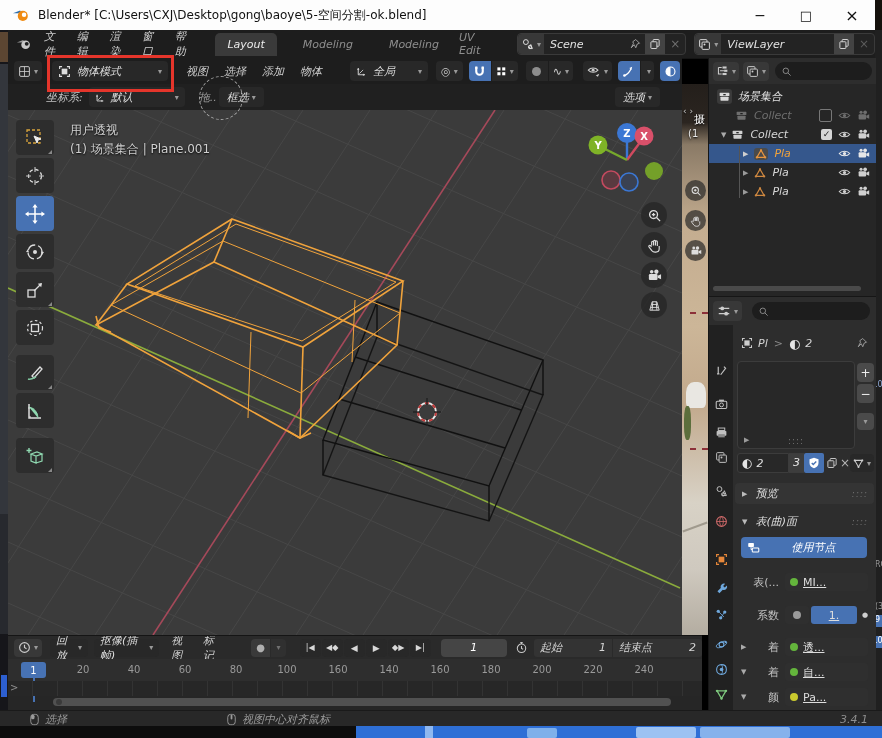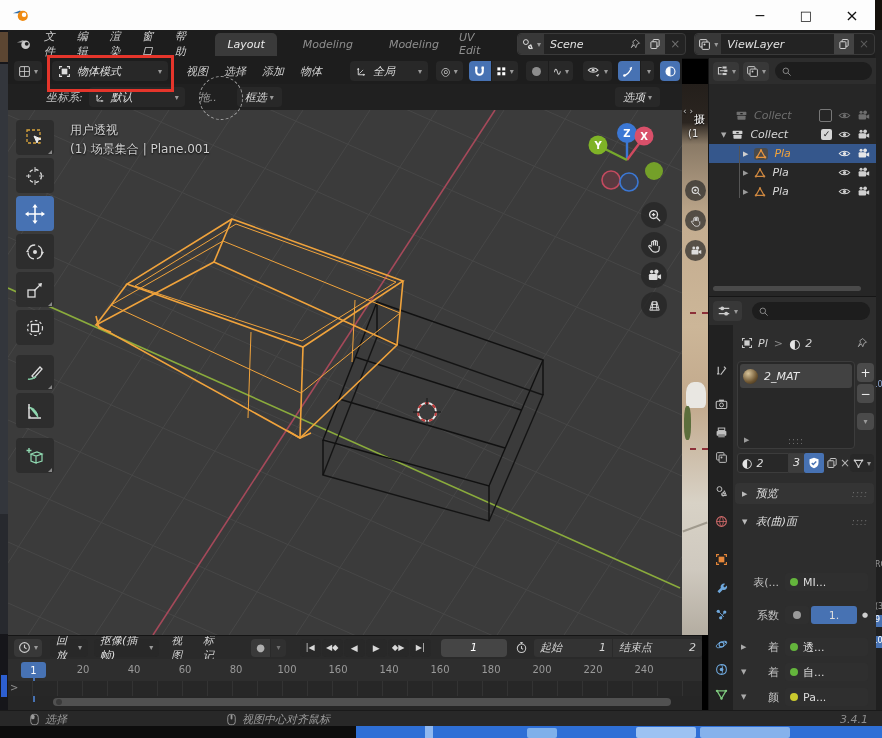--- a/index.html
+++ b/index.html
@@ -10,21 +10,21 @@
   .flex{display:flex;align-items:center;font-style:italic;}
   .chev{font-size:8px;color:#9a9a9a;margin-left:3px;}
   .btn{background:#282828;border-radius:4px;display:flex;align-items:center;justify-content:center;color:#d8d8d8;}
   .menu{color:#cfcfcf;padding:0 6px;cursor:default;}
   .dd{background:#282828;border-radius:4px;display:flex;align-items:center;padding:0 6px;height:20px;color:#dedede;}
   .blue{background:#4772b3!important;color:#fff;}
   .grip{color:#6f6f6f;font-size:9px;letter-spacing:1px;}
   svg{display:block;}
   .ic{display:inline-flex;align-items:center;justify-content:center;}
   .panelrow{position:absolute;left:24px;right:4px;display:flex;align-items:center;}
-  .valbtn{background:#2f2f2f;border-radius:3px;height:18px;display:flex;align-items:center;padding:0 5px;color:#ddd;flex:1;overflow:hidden;white-space:nowrap;}
+  .valbtn{background:#2f2f2f;border-radius:3px;height:18px;display:flex;align-items:center;padding:0 5px;color:#ddd;flex:1;overflow:hidden;white-space:nowrap;text-decoration:underline;}
   .dotg{width:8px;height:8px;border-radius:50%;margin-right:5px;flex:none;}
   .lbl{color:#c2c2c2;}
   .tab-ic{position:absolute;left:0;width:24px;height:24px;display:flex;align-items:center;justify-content:center;}
 </style>
 </head>
 <body>
 
 <svg width="0" height="0" style="position:absolute">
   <defs>
     <symbol id="sy-eye" viewBox="0 0 16 16">
@@ -135,20 +135,21 @@
 </svg>
 
 <div class="abs" style="left:0;top:0;width:875px;height:30px;background:#fdfdfd;display:flex;align-items:center;">
   <span class="ic" style="margin-left:12px;">
     <svg width="18" height="14" viewBox="0 0 20 14">
         <path d="M1 5l8-3 2 3z" fill="#2f6fae"></path>
         <circle cx="12" cy="8" r="5.6" fill="#f08b12"></circle>
         <circle cx="13.4" cy="6.8" r="2.5" fill="#fff"></circle>
       </svg>
   </span>
+  <span style="color:#111;font-size:12px;margin-left:8px;">Blender* [C:\Users\CXJ\Desktop\gong\baoye\5-空间分割-ok.blend]</span>
   <span style="flex:1"></span>
   <span style="color:#111;font-size:14px;width:46px;text-align:center;">−</span>
   <span style="color:#111;font-size:13px;width:46px;text-align:center;">□</span>
   <span style="color:#111;font-size:16px;width:46px;text-align:center;">×</span>
 </div>
 <div class="abs" style="left:875px;top:0;width:7px;height:30px;background:#15110c;"></div>
 
 <div class="abs" style="left:0;top:30px;width:8px;height:696px;background:#16161a;overflow:hidden;">
   <div class="abs" style="left:0;top:2px;width:8px;height:30px;background:#5c4632;"></div>
   <div class="abs" style="left:0;top:34px;width:8px;height:450px;background:#33363c;"></div>
@@ -304,21 +305,21 @@
   <span class="dd" style="margin-left:6px;width:84px;">
     <span class="ic" style="color:#ccc;">
         <svg width="11" height="11">
           <use href="#sy-orient"></use>
         </svg>
       </span>
     <span style="margin-left:5px;flex:1;">默认</span>
     <span class="chev">▾</span>
   </span>
   <span style="margin-left:14px;color:#9a9a9a;">拖..</span>
-  <span class="dd" style="margin-left:20px;padding:0 8px;">
+  <span class="dd" style="margin-left:2px;padding:0 8px;">
     <span>框选</span>
     <span class="chev">▾</span>
   </span>
   <span style="flex:1"></span>
   <span class="dd" style="margin-right:22px;padding:0 8px;">
     <span>选项</span>
     <span class="chev">▾</span>
   </span>
 </div>
 
@@ -548,20 +549,28 @@
         </svg>
         <span class="chev">▾</span>
       </span>
     <span class="flex" style="margin-left:6px;flex:1;margin-right:4px;background:#1d1d1d;border-radius:10px;height:18px;padding:0 6px;color:#888;">
       <svg width="11" height="11">
           <use href="#sy-search"></use>
         </svg>
     </span>
   </div>
 
+  <div class="abs flex" style="left:0;top:29px;width:167px;height:19px;">
+    <span class="ic" style="margin-left:8px;color:#d8d8d8;background:#3a3a3a;border-radius:3px;padding:1px;">
+        <svg width="13" height="13">
+          <use href="#sy-box"></use>
+        </svg>
+      </span>
+    <span style="margin-left:6px;color:#e0e0e0;">场景集合</span>
+  </div>
 
   <div class="abs flex" style="left:0;top:48px;width:167px;height:19px;color:#6e6e6e;">
     <span class="ic" style="margin-left:26px;color:#6e6e6e;">
         <svg width="13" height="13">
           <use href="#sy-box"></use>
         </svg>
       </span>
     <span style="margin-left:6px;flex:1;">Collect</span>
     <span style="width:11px;height:11px;border:1.4px solid #777;border-radius:2px;margin-right:6px;"></span>
     <span class="ic" style="color:#6e6e6e;margin-right:6px;">
@@ -771,24 +780,20 @@
       <span style="margin-left:5px;color:#d5d5d5;">2</span>
       <span style="flex:1"></span>
       <span class="ic" style="color:#a0a0a0;margin-right:8px;">
           <svg width="12" height="12">
             <use href="#sy-pin"></use>
           </svg>
         </span>
     </div>
 
     <div class="abs" style="left:4px;top:36px;width:116px;height:86px;background:#282828;border:1px solid #3c3c3c;border-radius:4px;">
-      <div class="flex" style="height:24px;background:#424242;border-radius:3px;margin:2px;">
-        <span class="ic" style="margin-left:3px;width:15px;height:15px;border-radius:50%;background:radial-gradient(circle at 35% 30%,#d8c49a,#6e5632 60%,#2e2416);"></span>
-        <span style="margin-left:6px;color:#e8e8e8;">2_MAT</span>
-      </div>
       <span style="position:absolute;left:6px;bottom:4px;font-size:7px;color:#9a9a9a;">▶</span>
       <span class="grip" style="position:absolute;left:50%;bottom:2px;transform:translateX(-50%);">::::</span>
     </div>
     <div class="btn" style="position:absolute;left:124px;top:38px;width:17px;height:19px;background:#4a4a4a;">
         <span style="font-size:12px;color:#eee;">+</span>
       </div>
     <div class="btn" style="position:absolute;left:124px;top:59px;width:17px;height:19px;background:#4a4a4a;">
         <span style="font-size:12px;color:#eee;">−</span>
       </div>
     <div class="btn" style="position:absolute;left:124px;top:88px;width:17px;height:17px;background:#4a4a4a;">
@@ -827,20 +832,28 @@
       <span style="margin-left:8px;color:#dedede;flex:1;">预览</span>
       <span class="grip" style="margin-right:6px;">::::</span>
     </div>
 
     <div class="abs flex" style="left:2px;top:186px;width:139px;height:21px;">
       <span style="margin-left:7px;font-size:7px;color:#bbb;">▼</span>
       <span style="margin-left:8px;color:#dedede;flex:1;">表(曲)面</span>
       <span class="grip" style="margin-right:6px;">::::</span>
     </div>
 
+    <div class="flex blue" style="position:absolute;left:8px;top:212px;width:126px;height:21px;border-radius:4px;justify-content:flex-start;">
+      <span class="ic" style="margin-left:6px;">
+          <svg width="13" height="13">
+            <use href="#sy-node"></use>
+          </svg>
+        </span>
+      <span style="flex:1;text-align:center;color:#fff;">使用节点</span>
+    </div>
 
     <div class="panelrow" style="top:248px;left:8px;right:8px;">
       <span class="lbl" style="width:38px;text-align:right;">表(...</span>
       <span class="valbtn" style="margin-left:6px;">
         <span class="dotg" style="background:#64b53c;"></span>
         <span>MI...</span>
       </span>
     </div>
     <div class="panelrow" style="top:281px;left:8px;right:8px;">
       <span class="lbl" style="width:38px;text-align:right;">系数</span>

